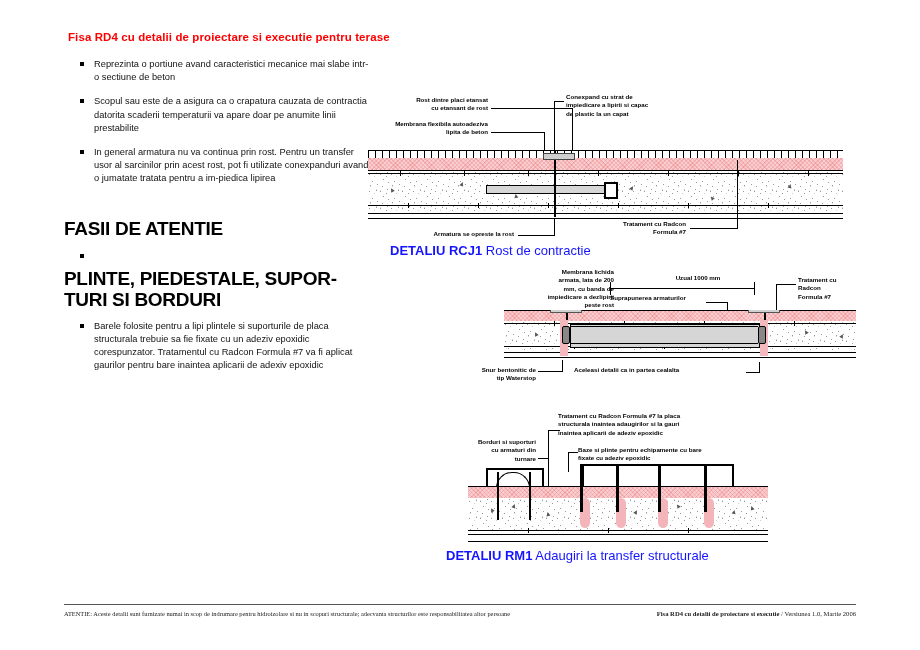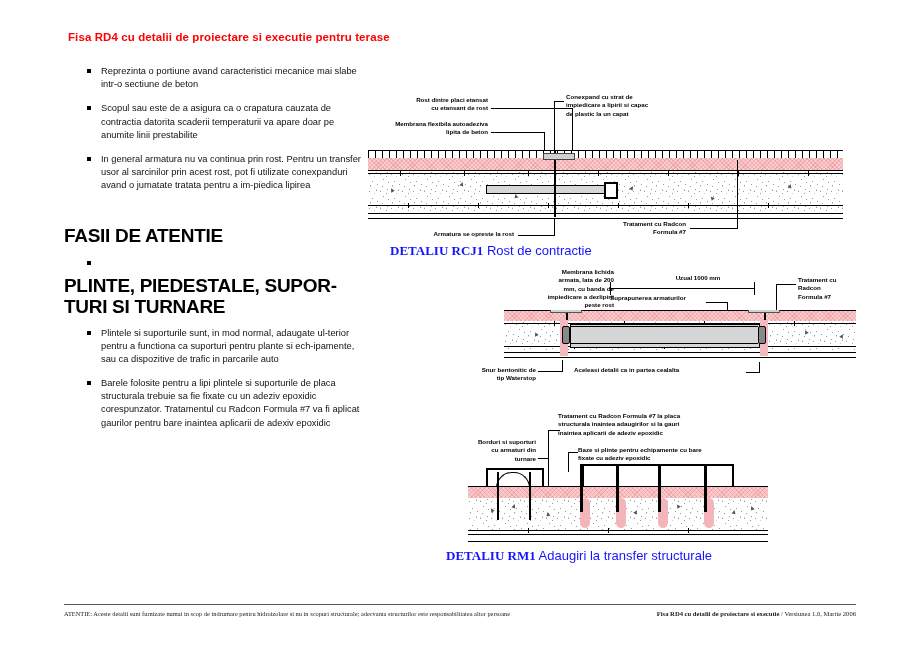--- a/index.html
+++ b/index.html
@@ -17,21 +17,21 @@
   }
 
   
   .left-col{position:absolute;left:64px;top:58px;width:305px;}
   .sect-head{
     font-size:19px;font-weight:bold;color:#000;
     letter-spacing:-0.3px;line-height:1.12;
     margin:0 0 9px 0;
   }
   .sect-head.two-line{line-height:1.1;}
-  .bullets{list-style:none;margin:7px;padding:0;}
+  .bullets{list-style:none;margin:0;padding:0;}
   .bullets li{
     position:relative;padding-left:30px;margin-bottom:11px;
     font-size:9.3px;line-height:1.42;color:#111;
   }
   .bullets li .bl{
     position:absolute;left:16px;top:4px;
     width:4px;height:4px;background:#000;
   }
   .gap1{height:21px;}
   .gap2{height:19px;}
@@ -44,21 +44,21 @@
   }
   .lbl.r{text-align:right;}
   .lbl.l{text-align:left;}
   .ln{position:absolute;background:#000;}
   .ln.h{height:1px;}
   .ln.v{width:1px;}
 
   .caption{
     position:absolute;font-size:13px;color:#1414ff;white-space:nowrap;
   }
-  .caption b{font-weight:bold;font-family:Liberation Serif, serif;}
+  .caption b{font-weight:bold;}
   .caption span{font-weight:normal;}
 
   
   .slab{position:absolute;overflow:hidden;}
   .screed{
     position:absolute;background:#ffffff;
     border-top:1px solid #000;border-bottom:1px solid #000;
     background-image:repeating-linear-gradient(90deg,#000 0 1px,transparent 1px 7px);
     background-size:7px 100%;
   }
@@ -126,23 +126,22 @@
 
     <div class="gap1"></div>
 
     <h2 class="sect-head">FASII DE ATENTIE</h2>
     <ul class="bullets">
       <li><span class="bl"></span></li>
     </ul>
 
     <div class="gap2"></div>
 
-    <h2 class="sect-head two-line">PLINTE, PIEDESTALE, SUPOR-TURI SI TURNARE</h2>
+    <h2 class="sect-head two-line">PLINTE, PIEDESTALE, SUPOR-TURI SI BORDURI</h2>
     <ul class="bullets">
-      <li><span class="bl"></span><span>Plintele si suporturile sunt, in mod normal, adaugate ul-terior pentru a functiona ca suporturi pentru plante si ech-ipamente, sau ca dispozitive de trafic in parcarile auto</span></li>
       <li><span class="bl"></span><span>Barele folosite pentru a lipi plintele si suporturile de placa structurala trebuie sa fie fixate cu un adeziv epoxidic corespunzator. Tratamentul cu Radcon  Formula #7 va fi aplicat gaurilor pentru bare inaintea aplicarii de adexiv epoxidic</span></li>
     </ul>
   </div>
 
   <div class="fig" style="left:368px;top:88px;width:490px;height:170px;">
 
     <div class="lbl r" style="left:0px;top:8px;width:120px;">Rost dintre placi etansat
 cu etansant de rost</div>
     <div class="ln h" style="left:123px;top:20px;width:82px;"></div>
     <div class="ln v" style="left:204px;top:20px;height:46px;"></div>

